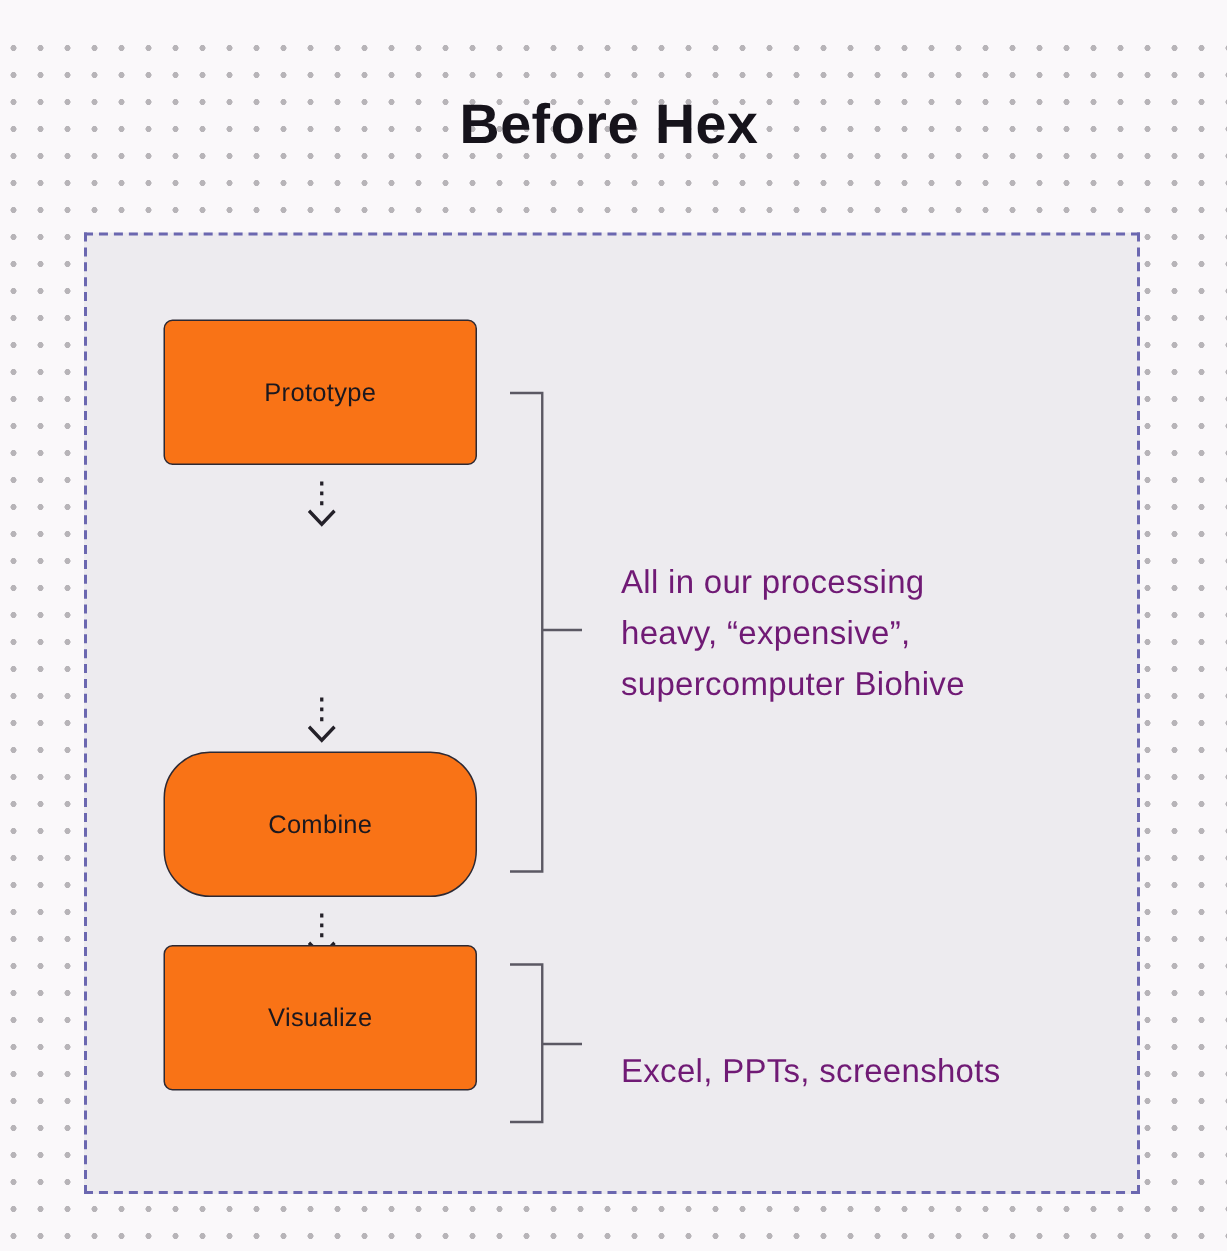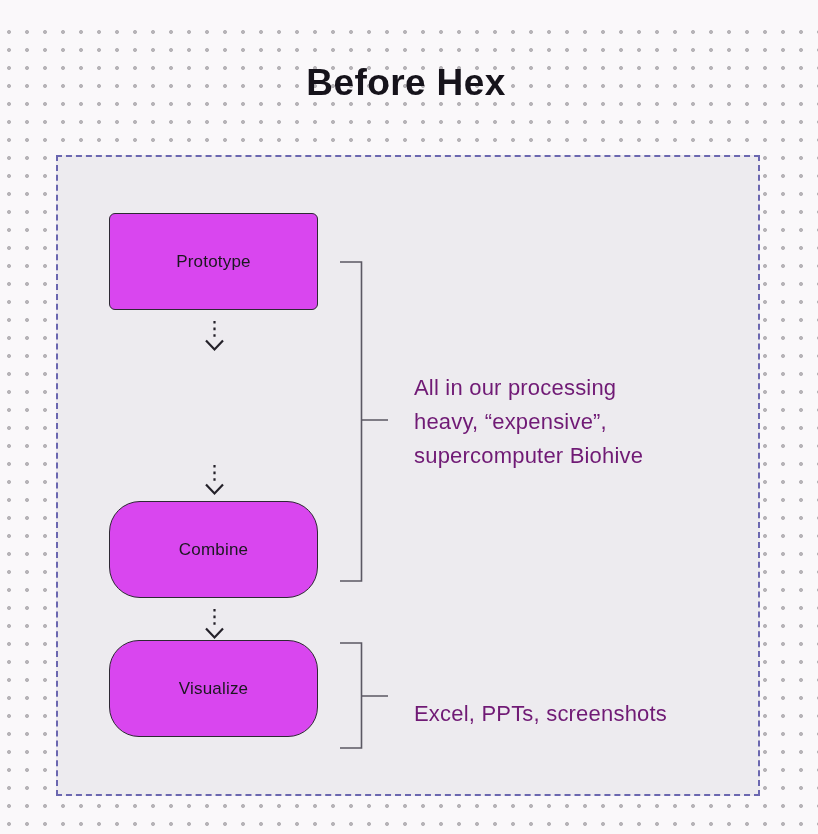--- a/index.html
+++ b/index.html
@@ -32,34 +32,34 @@
     position: absolute;
     left: 56px; top: 135px;
     width: 700px; height: 637px;
     background: #edebef;
     border: 2px dashed #6b67b0;
   }
   .node {
     position: absolute;
     left: 51px;
     width: 207px; height: 95px;
-    background: #d946ef;
+    background: #f97316;
     border: 1.5px solid #2d2933;
     border-radius: 6px;
     display: flex;
     align-items: center;
     justify-content: center;
     font-size: 17px;
     letter-spacing: 0.2px;
     color: #1b181f;
   }
   .node-prototype { top: 56px; }
   .node-process   { top: 200px; }
   .node-combine   { top: 344px; border-radius: 31px; }
-  .node-visualize { top: 483px; border-radius: 30px; }
+  .node-visualize { top: 473px; }
   .arrow {
     position: absolute;
     left: 143px;
     width: 27px; height: 34px;
   }
   .arrow-1 { top: 162px; }
   .arrow-2 { top: 306px; }
   .arrow-3 { top: 450px; }
   .bracket { position: absolute; left: 282px; width: 50px; }
   .bracket-1 { top: 103px; height: 324px; }

